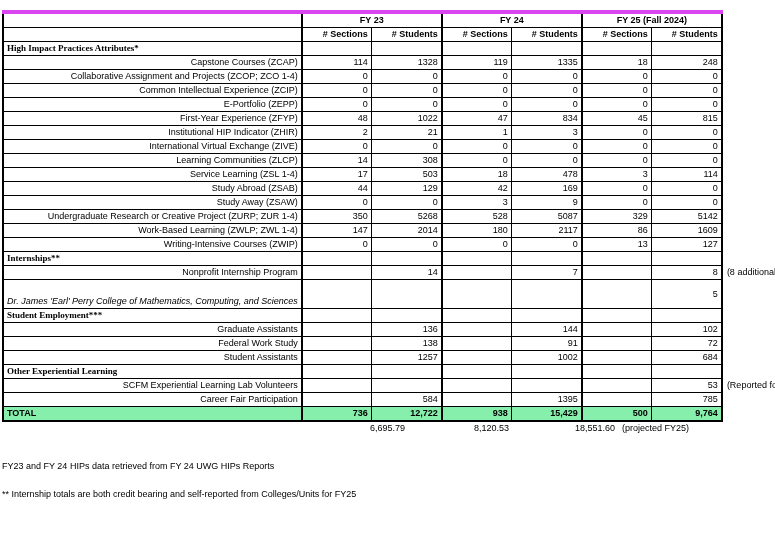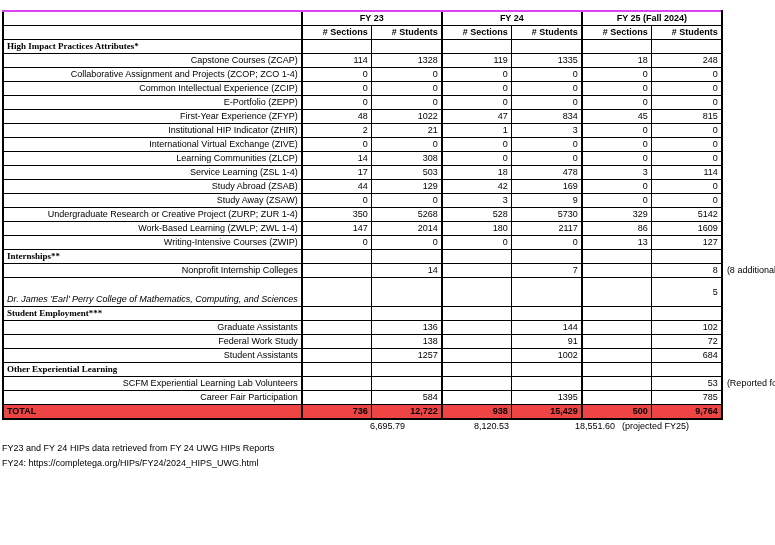--- a/index.html
+++ b/index.html
@@ -6,33 +6,33 @@
     font-family:"Liberation Sans",sans-serif;color:#000;}
   .sheet{padding:10px 0 0 2px;}
   table{border-collapse:collapse;table-layout:fixed;font-size:9px;}
   td{height:13px;padding:0 3px;overflow:hidden;white-space:nowrap;vertical-align:middle;line-height:11px;}
   
   td.lbl,td.num{border:1px solid #000;}
   td.lbl{border-left:2px solid #000;}
   td.num{text-align:right;}
   td.b-grpl{border-left:2px solid #000;}
   td.b-right{border-right:2px solid #000;text-align:right;}
-  thead tr.r1 td.lbl,thead tr.r1 td.num{border-top:2px solid #d946ef;}
+  thead tr.r1 td.lbl,thead tr.r1 td.num{border-top:4px solid #d946ef;}
   thead td{font-weight:bold;}
   td.grp{text-align:center;}
   td.sub{text-align:right;padding-left:20px;}
   td.note{border:none;text-align:left;padding-left:4px;}
   tr.t-section td.lbl{font-weight:bold;text-align:left;font-family:Liberation Serif, serif;}
   tr.t-data td.lbl{text-align:right;}
   tr.tall td{height:27px;}
   tr.tall td.lbl{vertical-align:bottom;padding-bottom:1px;font-style:italic;}
-  tr.t-total td.lbl,tr.t-total td.num{background:#ef4444;font-weight:bold;border-bottom:2px solid #000;}
+  tr.t-total td.lbl,tr.t-total td.num{background:#86efac;font-weight:bold;border-bottom:2px solid #000;}
   table.projection td{border:none;font-size:9px;}
   table.projection td.num{text-align:right;}
-  .footnotes{font-size:9px;margin-top:8px;line-height:15px;}
+  .footnotes{font-size:9px;margin-top:24px;line-height:15px;}
   .footnotes .gap{height:13px;}
   .fline{white-space:nowrap;}
 </style>
 </head>
 <body>
 
 <div class="sheet">
 
   <table>
     <colgroup>
@@ -183,21 +183,21 @@
           <td class="num">9</td>
           <td class="num b-grpl">0</td>
           <td class="num b-right">0</td>
           <td class="note"></td>
         </tr>
         <tr class="t-data">
           <td class="lbl">Undergraduate Research or Creative Project (ZURP; ZUR 1-4)</td>
           <td class="num b-grpl">350</td>
           <td class="num">5268</td>
           <td class="num b-grpl">528</td>
-          <td class="num">5730</td>
+          <td class="num">5087</td>
           <td class="num b-grpl">329</td>
           <td class="num b-right">5142</td>
           <td class="note"></td>
         </tr>
         <tr class="t-data">
           <td class="lbl">Work-Based Learning (ZWLP; ZWL 1-4)</td>
           <td class="num b-grpl">147</td>
           <td class="num">2014</td>
           <td class="num b-grpl">180</td>
           <td class="num">2117</td>
@@ -219,21 +219,21 @@
           <td class="lbl">Internships**</td>
           <td class="num b-grpl"></td>
           <td class="num"></td>
           <td class="num b-grpl"></td>
           <td class="num"></td>
           <td class="num b-grpl"></td>
           <td class="num b-right"></td>
           <td class="note"></td>
         </tr>
         <tr class="t-data">
-          <td class="lbl">Nonprofit Internship Colleges</td>
+          <td class="lbl">Nonprofit Internship Program</td>
           <td class="num b-grpl"></td>
           <td class="num">14</td>
           <td class="num b-grpl"></td>
           <td class="num">7</td>
           <td class="num b-grpl"></td>
           <td class="num b-right">8</td>
           <td class="note">(8 additional internships in Spring 2025)</td>
         </tr>
         <tr class="t-data tall">
           <td class="lbl">Dr. James 'Earl' Perry College of Mathematics, Computing, and Sciences</td>
@@ -348,18 +348,18 @@
       <td class="num">8,120.53</td>
       <td class="num"></td>
       <td class="num">18,551.60</td>
       <td class="note">(projected FY25)</td>
     </tr>
   </tbody>
     </table>
 
   <div class="footnotes">
     <div class="fline">FY23 and FY 24 HIPs data retrieved from FY 24 UWG HIPs Reports</div>
-    <div class="fline">FY24: https://completega.org/HIPs/FY24/2024_HIPS_UWG.html</div>
     <div class="gap"></div>
+    <div class="fline">** Internship totals are both credit bearing and self-reported from Colleges/Units for FY25</div>
 
   </div>
 
 </div>
 
 </body></html>

